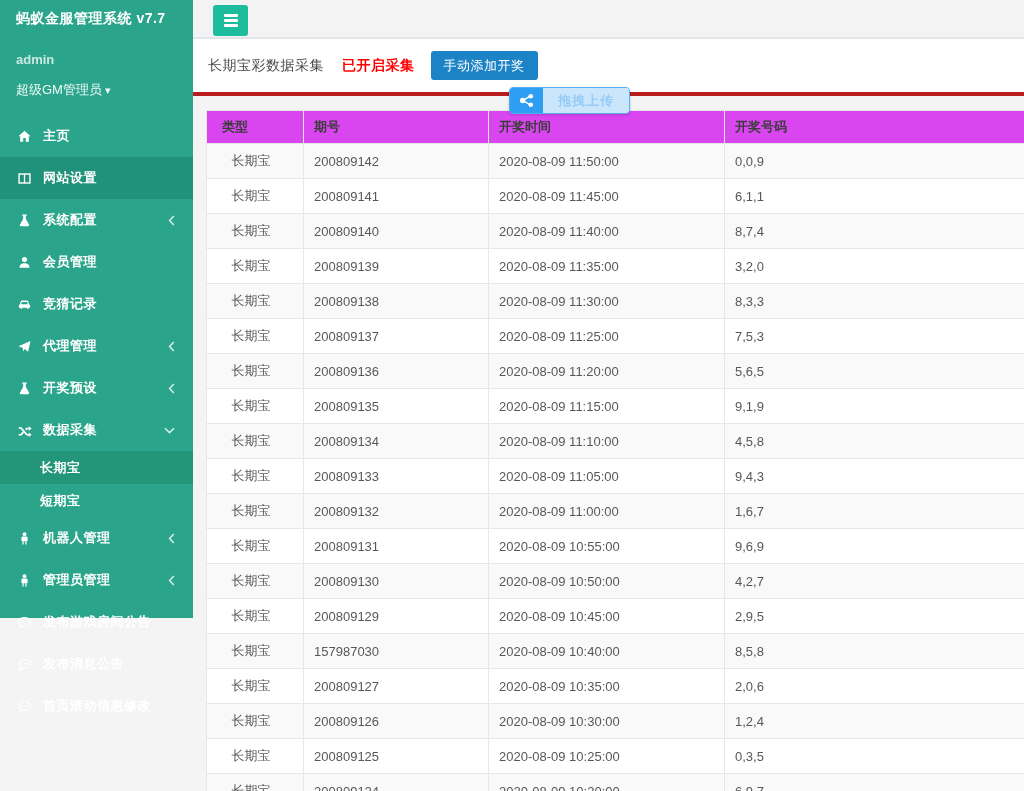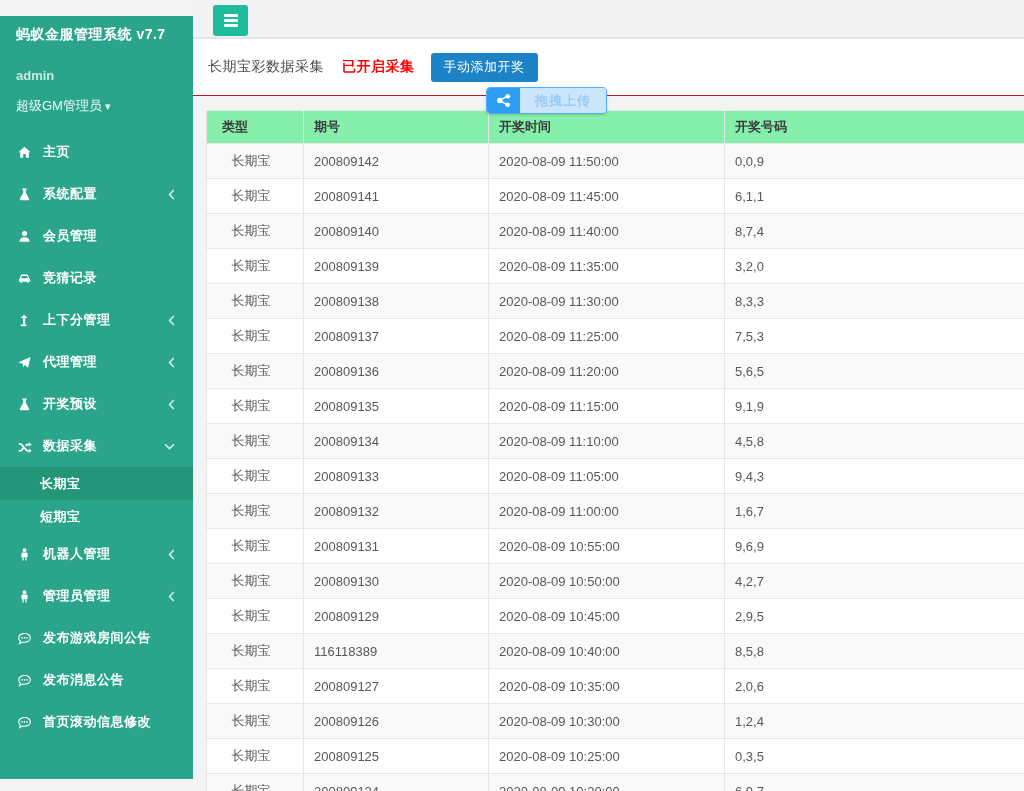--- a/index.html
+++ b/index.html
@@ -1,20 +1,20 @@
 <!DOCTYPE html>
 <html style="--sidebar-bg: #2aa58c; --sidebar-item-dark: #20917a; --sidebar-subitem-active: #239579; --accent-teal: #1dbc9c; --button-blue: #1c84c6; --status-red: #ff0000; --upload-icon-blue: #2e9ef3; --upload-bg: #cbe6fb; --upload-border: #55acf7; --upload-text: #98ccf6;"><head>
 <meta charset="utf-8">
 <style>
   * { margin:0; padding:0; box-sizing:border-box; }
   html,body { width:1024px; height:791px; overflow:hidden;
     font-family:"Liberation Sans","DejaVu Sans",sans-serif; background:#f4f4f4; }
 
   
-  .sidebar { position:absolute; left:0; top:16px; width:193px; height:763px;
+  .sidebar { position:absolute; left:0; top:0; width:193px; height:618px;
     background:var(--sidebar-bg); color:#fff; }
   .side-head { padding:8px 16px 10px; }
   .app-title { font-size:14px; font-weight:700; line-height:20px; letter-spacing:.5px; }
   .user-name { margin-top:24px; font-size:13px; font-weight:700; color:rgba(255,255,255,.75); }
   .user-role { margin-top:14px; font-size:13px; color:#eefaf6; cursor:pointer; }
   .user-role .caret { font-size:11px; margin-left:3px; }
   .side-nav { margin-top:6px; }
   .nav-item { height:42px; display:flex; align-items:center; padding:0 16px;
     font-size:13px; font-weight:700; cursor:pointer; }
   .nav-item.dark { background:var(--sidebar-item-dark); }
@@ -27,40 +27,40 @@
   .nav-subitem.active { background:var(--sidebar-subitem-active); }
 
   
   .main { position:absolute; left:193px; top:0; right:0; bottom:0; background:#f4f4f4; }
   .navbar { height:39px; background:#f3f3f3; border-bottom:2px solid #e2e6e8; }
   .toggle-btn { margin:5px 0 0 20px; width:35px; height:31px; border:none; border-radius:3px;
     background:var(--accent-teal); cursor:pointer; display:inline-flex; flex-direction:column;
     justify-content:center; align-items:center; gap:2.5px; }
   .toggle-btn i { display:block; width:14px; height:2.5px; background:#fff; border-radius:1px; }
 
-  .page-heading { height:57px; background:#fff; border-bottom:1px solid #b91c1c;
+  .page-heading { height:57px; background:#fff; border-bottom:4px solid #b91c1c;
     display:flex; align-items:center; padding-left:15px; }
   .page-title { font-size:14px; color:#4a4a4a; letter-spacing:.5px; }
   .page-status { margin-left:18px; font-size:14px; font-weight:700; color:var(--status-red); letter-spacing:.5px; }
   .add-btn { margin-left:16px; height:29px; padding:0 13px; border:none; border-radius:3px;
     background:var(--button-blue); color:#ffffff; font-size:13px; letter-spacing:.5px; cursor:pointer; }
 
-  .upload-widget { position:absolute; left:293px; top:87px; height:27px; display:flex;
+  .upload-widget { position:absolute; left:316px; top:87px; height:27px; display:flex;
     border:1px solid var(--upload-border); border-radius:4px; overflow:hidden; z-index:10;
     box-shadow:0 1px 3px rgba(0,0,0,.18); cursor:pointer; }
   .upload-icon-box { width:33px; background:var(--upload-icon-blue); display:flex;
     align-items:center; justify-content:center; }
   .upload-label { background:var(--upload-bg); color:var(--upload-text); font-size:13px;
     font-weight:700; letter-spacing:1px; display:flex; align-items:center; padding:0 15px; }
 
   
   .table-wrap { margin:14px 0 0 13px; }
   table { width:880px; border-collapse:collapse; table-layout:fixed; background:#fff; }
   th, td { border:1px solid #e7e7e7; font-size:13px; overflow:hidden; white-space:nowrap; }
-  th { background:#86efac; color:#3c3c3c; font-weight:700; text-align:left;
+  th { background:#d946ef; color:#3c3c3c; font-weight:700; text-align:left;
     padding:7px 8px 7px 10px; }
   th.first { padding-left:15px; }
   td { color:#585858; padding:8px 8px 8px 10px; }
   td.center { text-align:center; padding-left:0; }
   tbody tr:nth-child(odd) td { background:#f9f9f9; }
 </style>
 </head>
 <body>
 
 <aside class="sidebar">
@@ -73,20 +73,29 @@
   </div>
   <nav class="side-nav" id="sidebar-nav">
       <div class="nav-item">
         <span class="nav-icon">
           <svg width="15" height="15" viewBox="0 0 16 16" fill="#fff">
             <path d="M8 1.8 L14.4 7.6 H12.6 V13.6 H9.4 V9.6 H6.6 V13.6 H3.4 V7.6 H1.6 Z"></path>
           </svg>
         </span>
         <span class="nav-label">主页</span>
       </div>
+      <div class="nav-item dark">
+        <span class="nav-icon">
+          <svg width="15" height="15" viewBox="0 0 16 16" fill="#fff">
+            <rect x="2.2" y="3.2" width="11.6" height="9.6" fill="none" stroke="#fff" stroke-width="1.5"></rect>
+            <line x1="8" y1="3.2" x2="8" y2="12.8" stroke="#fff" stroke-width="1.4"></line>
+          </svg>
+        </span>
+        <span class="nav-label">网站设置</span>
+      </div>
       <div class="nav-item">
         <span class="nav-icon">
           <svg width="15" height="15" viewBox="0 0 16 16" fill="#fff">
             <path d="M6.6 2.2 h2.8 v3.8 l3.4 6.3 c.5.9 0 1.7-1 1.7 H4.2 c-1 0-1.5-.8-1-1.7 l3.4-6.3 Z"></path>
             <rect x="5.6" y="1.6" width="4.8" height="1.3"></rect>
           </svg>
         </span>
         <span class="nav-label">系统配置</span>
         <span class="nav-chevron">
           <svg width="7" height="11" viewBox="0 0 7 11">
@@ -103,34 +112,20 @@
         </span>
         <span class="nav-label">会员管理</span>
       </div>
       <div class="nav-item">
         <span class="nav-icon">
           <svg width="15" height="15" viewBox="0 0 16 16" fill="#fff">
             <path d="M2.9 8 L4.1 4.9 C4.4 4.1 4.8 3.8 5.6 3.8 H10.4 C11.2 3.8 11.6 4.1 11.9 4.9 L13.1 8 C13.8 8.3 14 8.8 14 9.5 V11.4 H12.3 V12.6 H10.5 V11.4 H5.5 V12.6 H3.7 V11.4 H2 V9.5 C2 8.8 2.2 8.3 2.9 8 Z M4.4 7.6 H11.6 L10.8 5.3 H5.2 Z"></path>
           </svg>
         </span>
         <span class="nav-label">竞猜记录</span>
-      </div>
-      <div class="nav-item">
-        <span class="nav-icon">
-          <svg width="15" height="15" viewBox="0 0 16 16" fill="#fff">
-            <path d="M7.6 1.6 L11 5.2 H8.7 V11.6 H6.5 V5.2 H4.2 Z"></path>
-            <rect x="4" y="12.2" width="6" height="1.8"></rect>
-          </svg>
-        </span>
-        <span class="nav-label">上下分管理</span>
-        <span class="nav-chevron">
-          <svg width="7" height="11" viewBox="0 0 7 11">
-            <path d="M5.8 1 L1.6 5.5 L5.8 10" fill="none" stroke="rgba(255,255,255,.9)" stroke-width="1.5"></path>
-          </svg>
-        </span>
       </div>
       <div class="nav-item">
         <span class="nav-icon">
           <svg width="15" height="15" viewBox="0 0 16 16" fill="#fff">
             <path d="M1.6 7.6 L14.4 2.2 L11.8 13.6 L8.2 10.6 L6.6 13.4 L6.2 9.6 Z"></path>
           </svg>
         </span>
         <span class="nav-label">代理管理</span>
         <span class="nav-chevron">
           <svg width="7" height="11" viewBox="0 0 7 11">
@@ -358,21 +353,21 @@
             <td>4,2,7</td>
           </tr>
           <tr>
             <td class="center">长期宝</td>
             <td>200809129</td>
             <td>2020-08-09 10:45:00</td>
             <td>2,9,5</td>
           </tr>
           <tr>
             <td class="center">长期宝</td>
-            <td>116118389</td>
+            <td>157987030</td>
             <td>2020-08-09 10:40:00</td>
             <td>8,5,8</td>
           </tr>
           <tr>
             <td class="center">长期宝</td>
             <td>200809127</td>
             <td>2020-08-09 10:35:00</td>
             <td>2,0,6</td>
           </tr>
           <tr>

